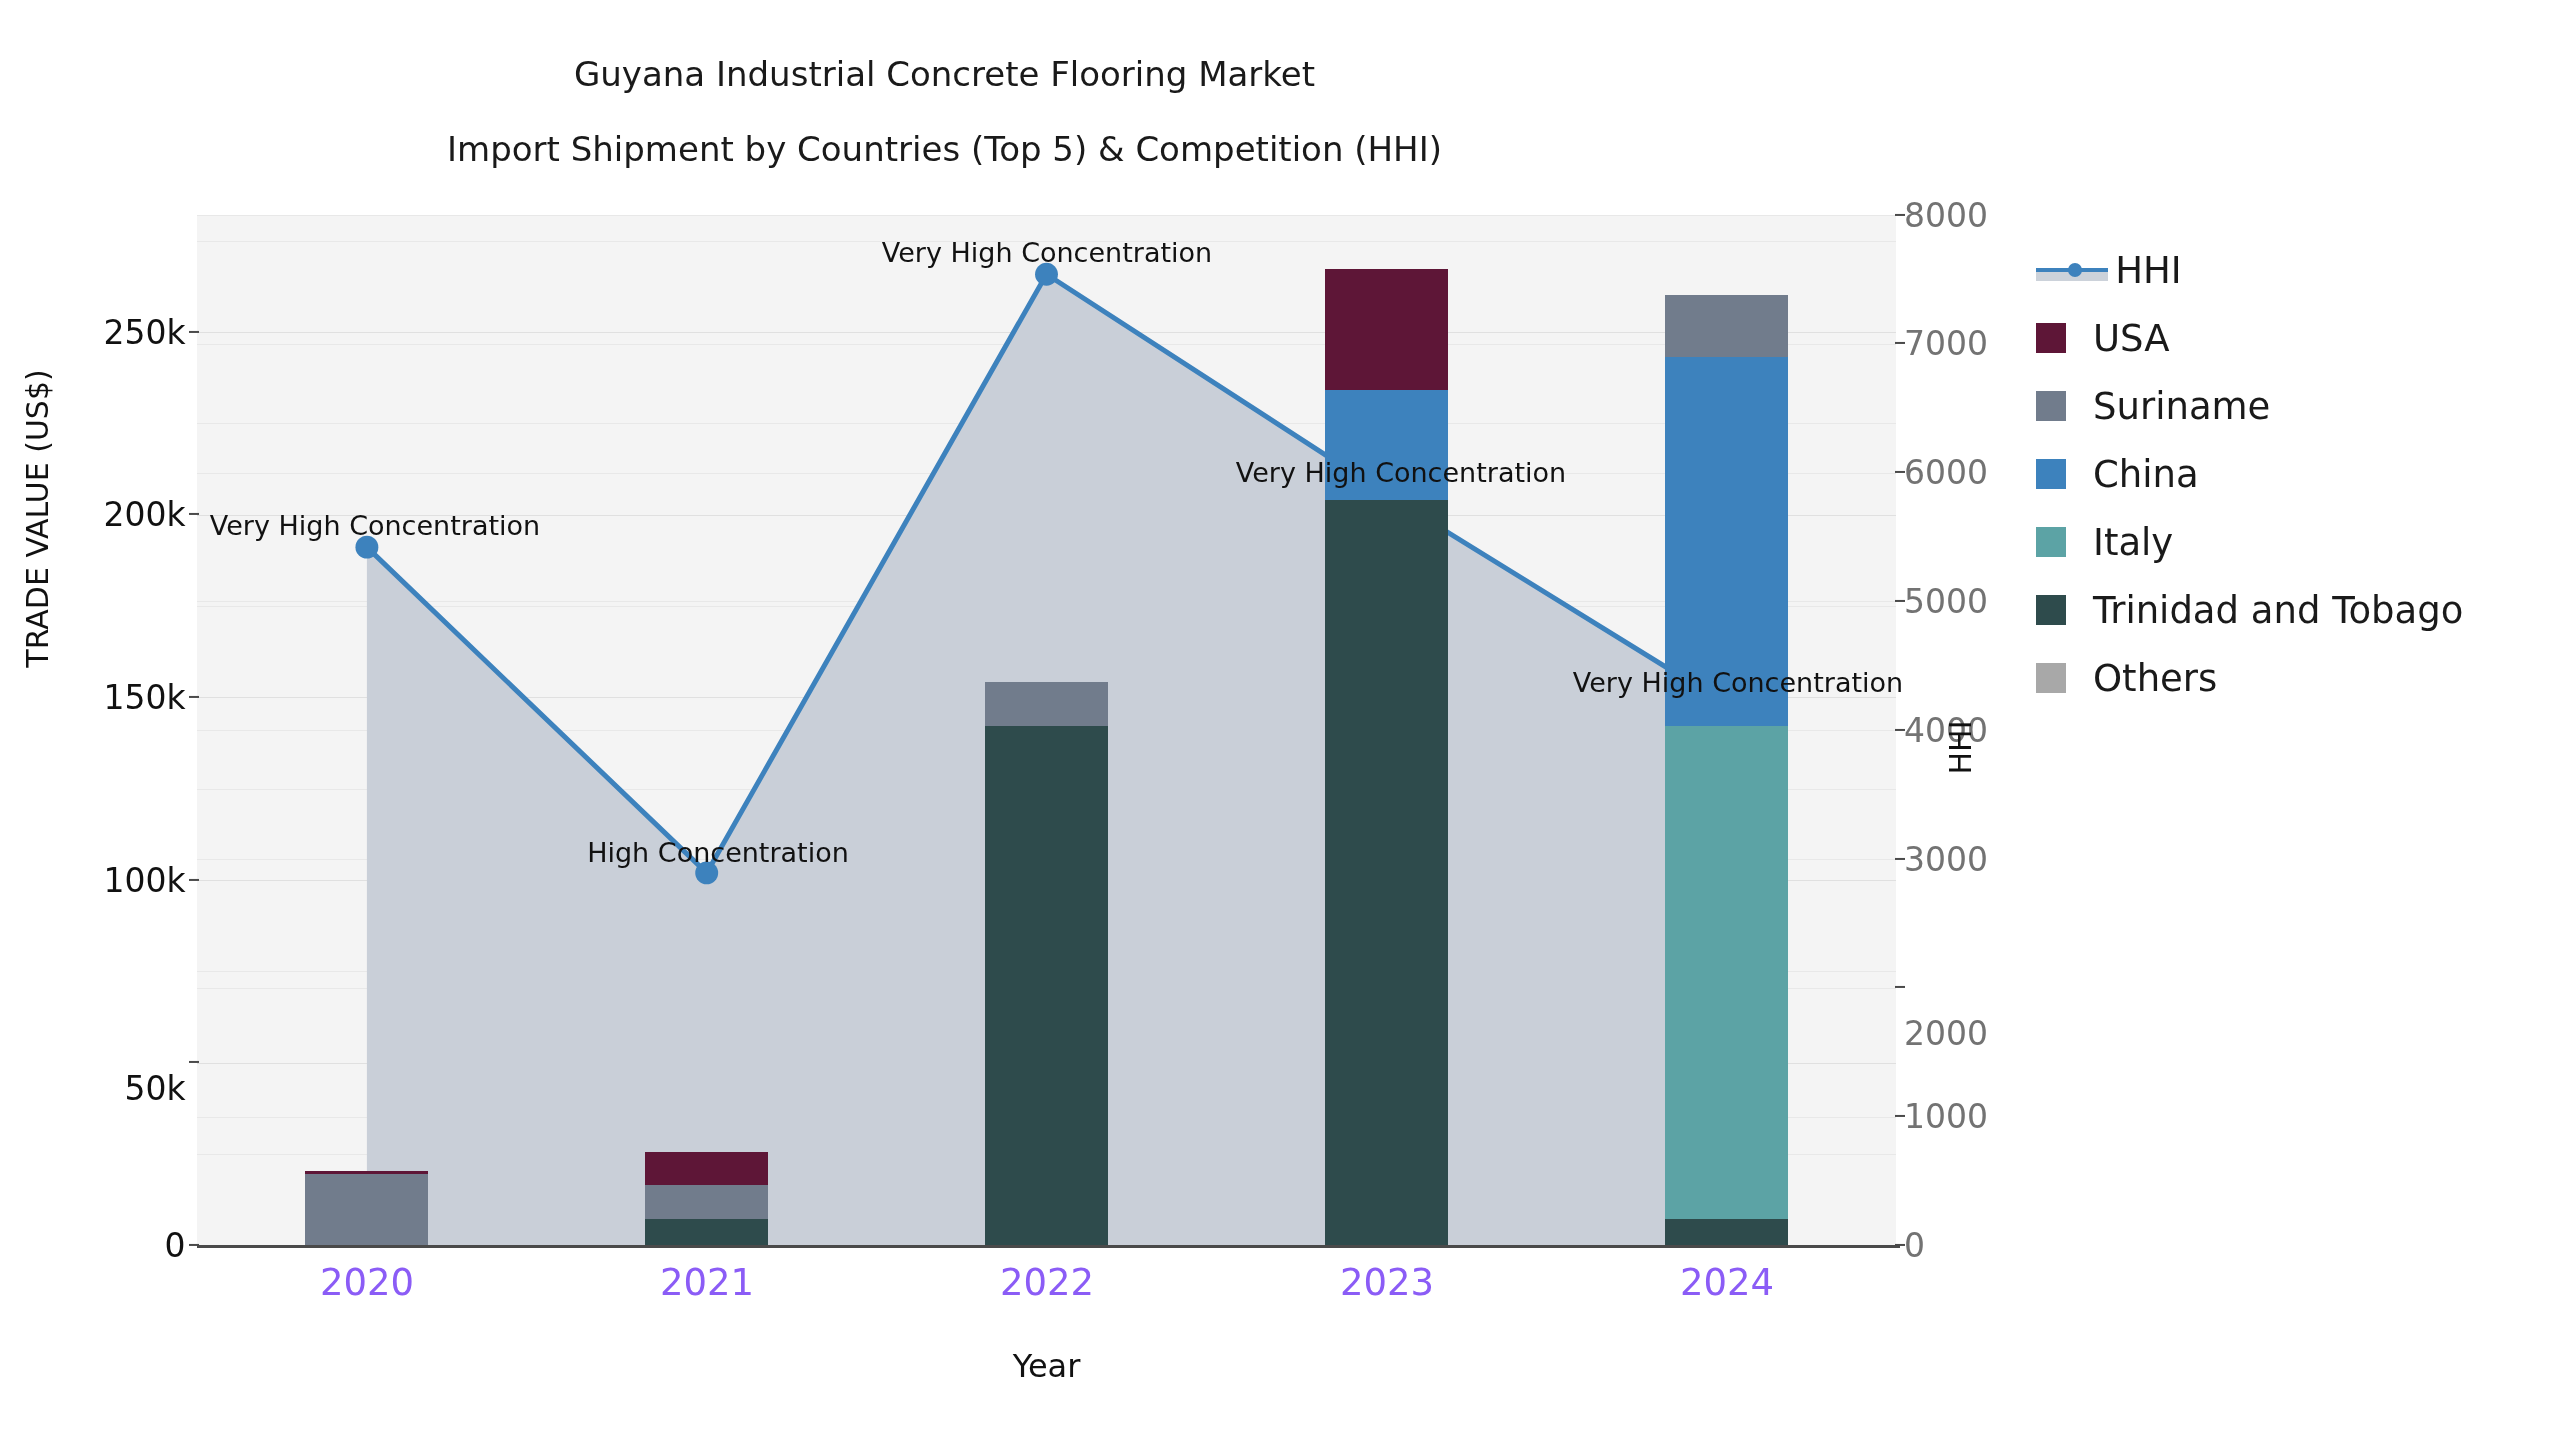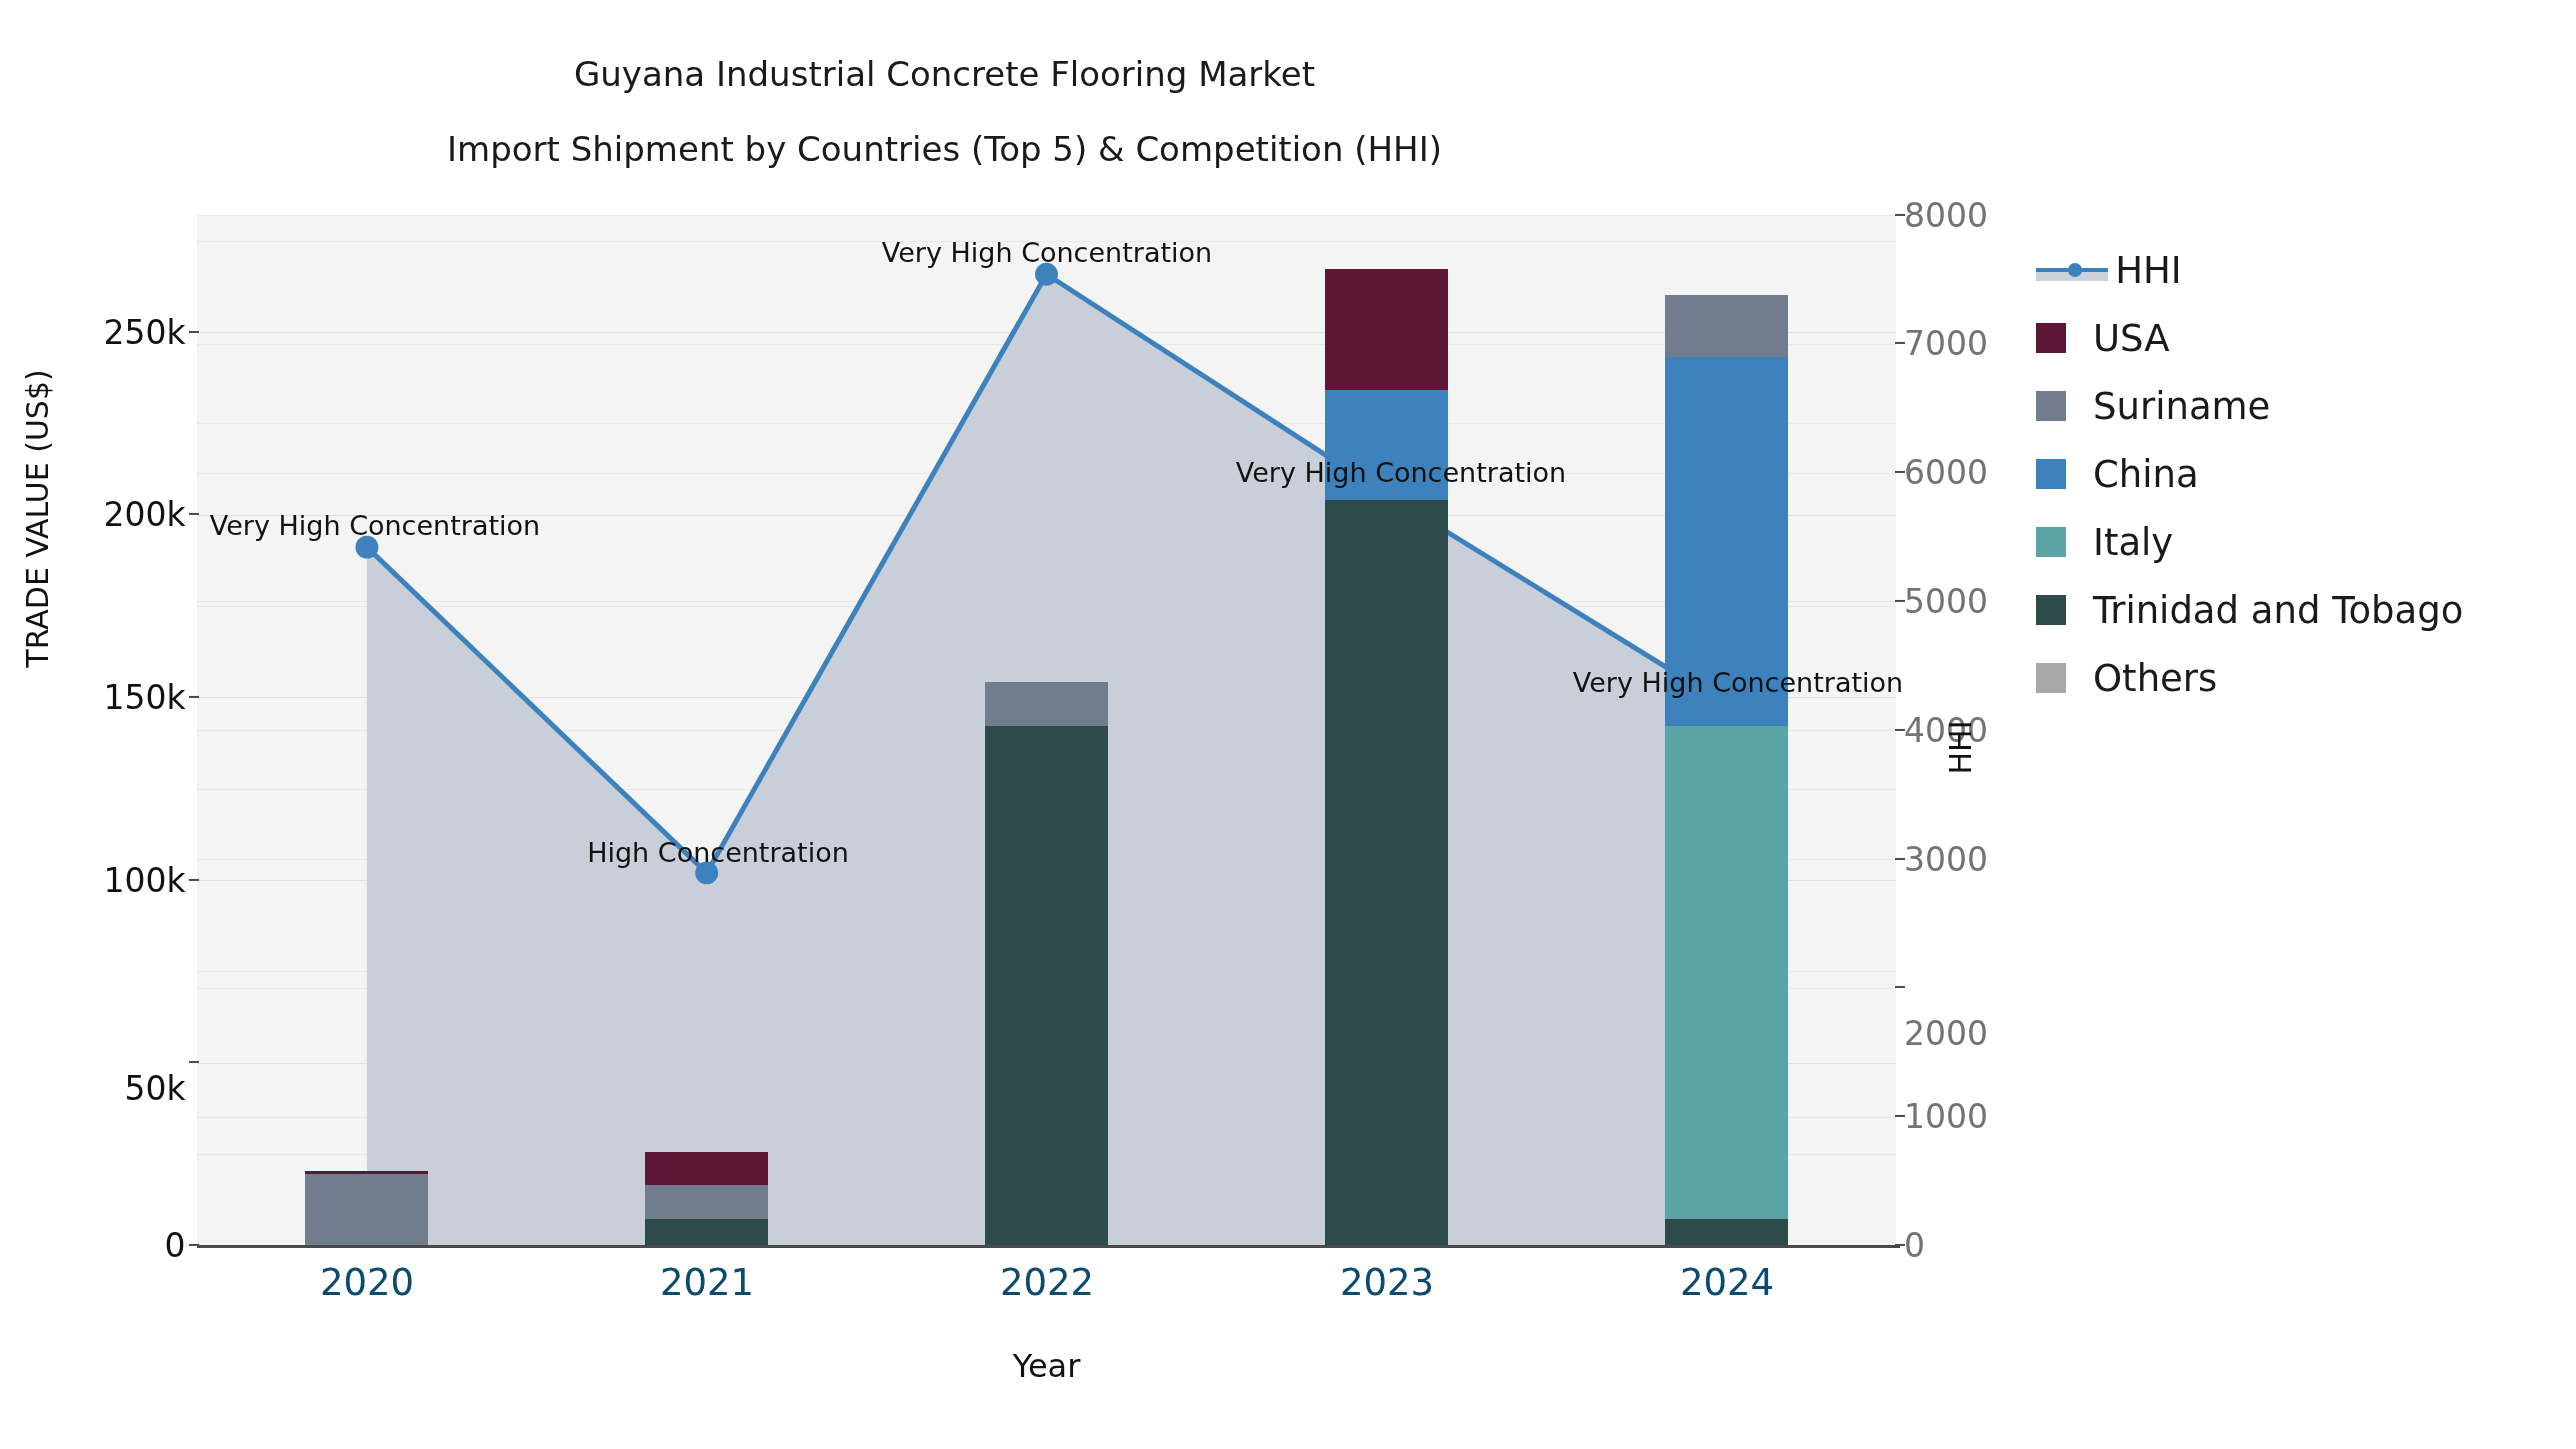--- a/index.html
+++ b/index.html
@@ -104,21 +104,21 @@
     color:#111;
     transform:rotate(-90deg);
     transform-origin:center center;
     white-space:nowrap;
   }
   
   .xlabel{
     position:absolute;
     top:1261px;
     font-size:37px;
-    color:#0c4a6e;
+    color:#8b5cf6;
     text-align:center;
     transform:translateX(-50%);
     white-space:nowrap;
   }
   #x-axis-title{
     position:absolute;
     left:197px;top:1347px;width:1699px;
     text-align:center;
     font-size:32px;
     color:#111;

